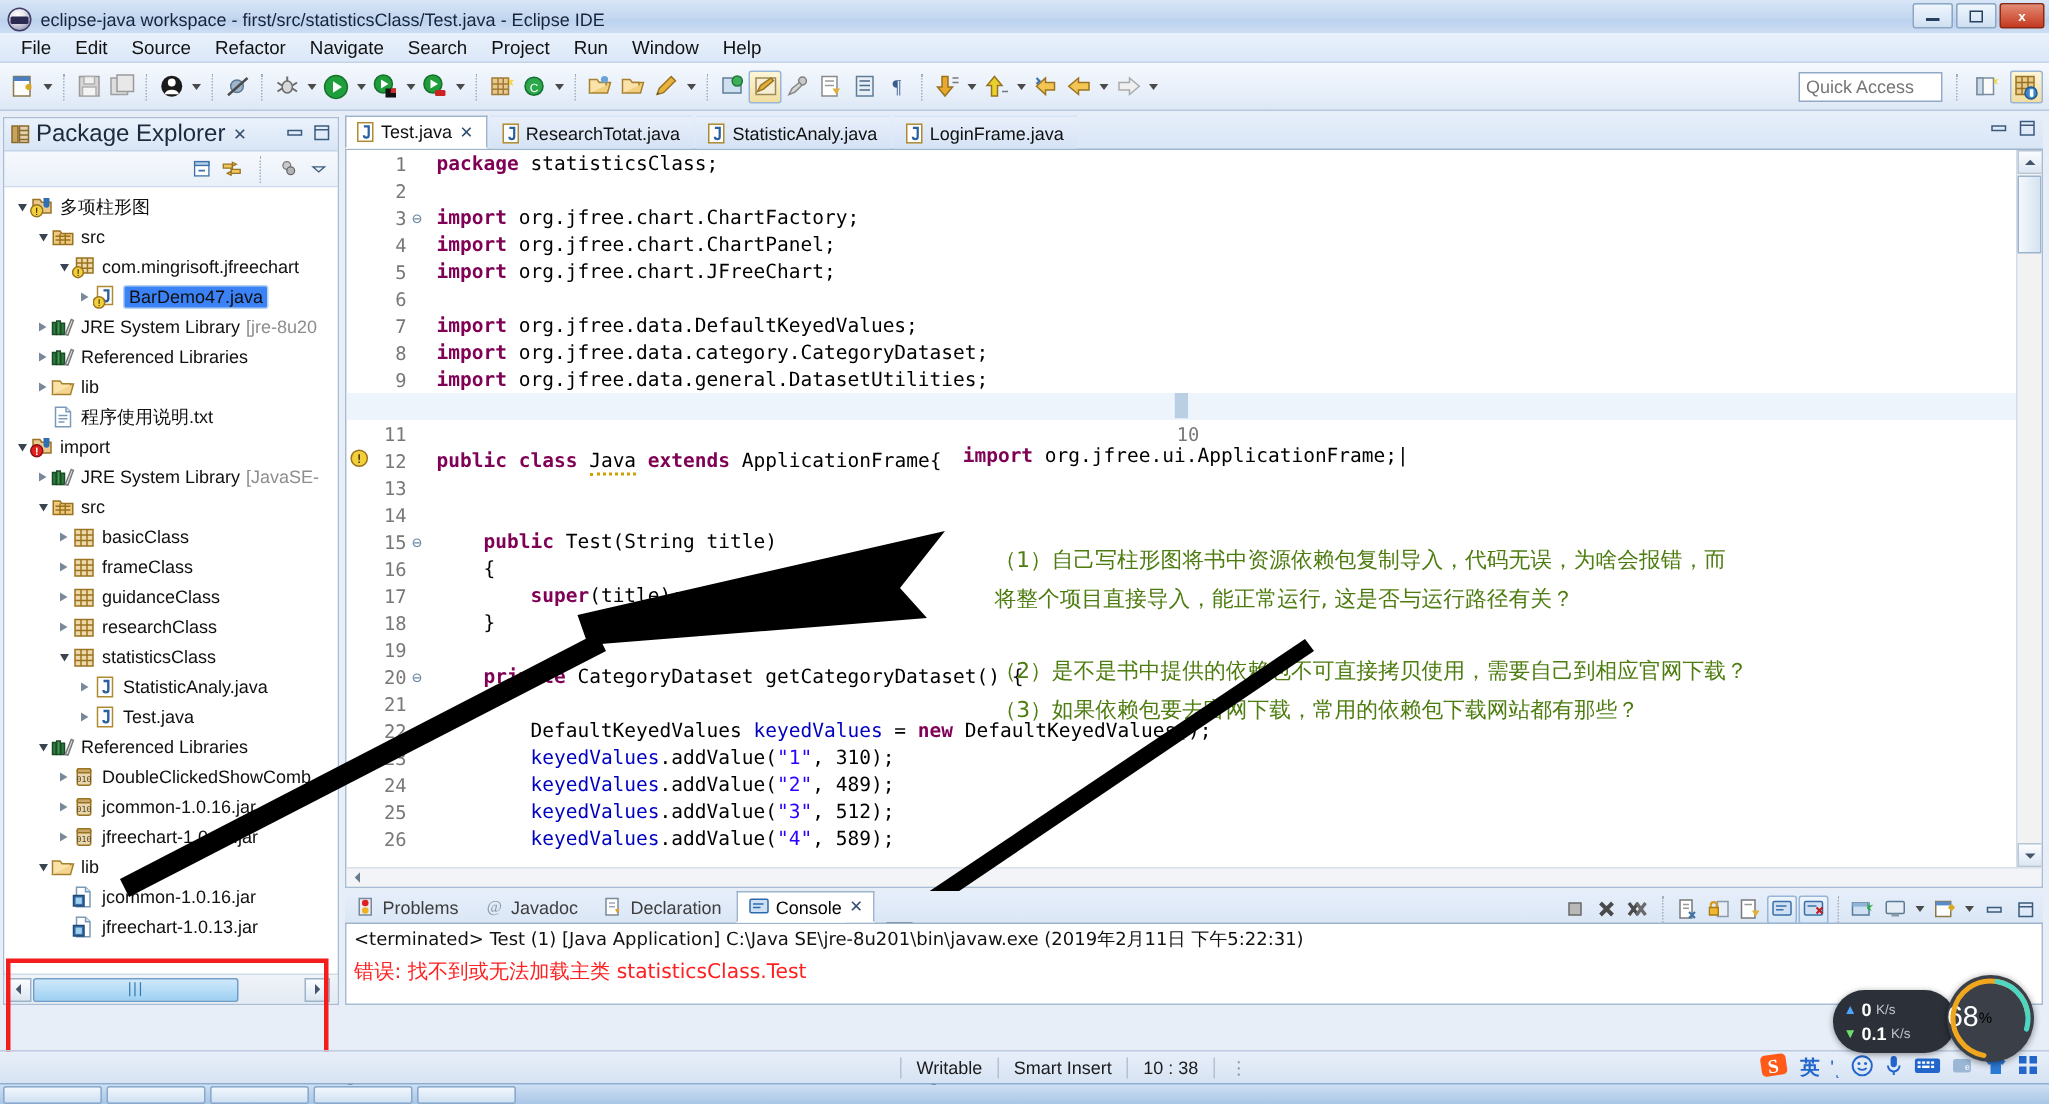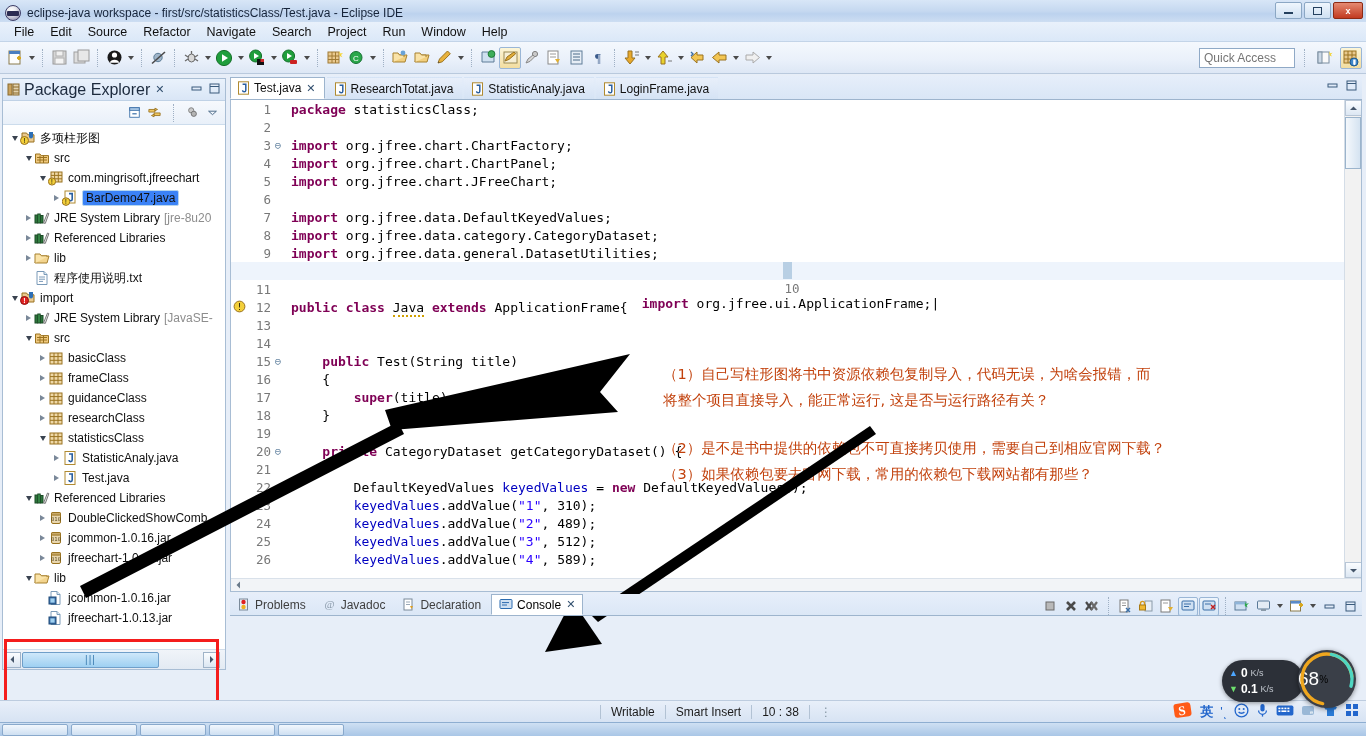--- a/index.html
+++ b/index.html
@@ -910,21 +910,21 @@
       <div id="h-scroll-ed">
         <span style="margin-left:4px;">
           <svg width="7" height="8" viewBox="0 0 7 8">
               <path d="M5 0.5 L1.5 4 L5 7.5z" fill="#6a7a8a"></path>
             </svg>
         </span>
       </div>
     </div>
   </div>
 
-  <div id="annotations" style="color: #c2410c;">
+  <div id="annotations" style="color: #4d7c0f;">
       <div class="ablock">（1）自己写柱形图将书中资源依赖包复制导入，代码无误，为啥会报错，而</div>
       <div class="ablock">将整个项目直接导入，能正常运行, 这是否与运行路径有关？</div>
       <div class="aspacer"></div>
       <div class="ablock">（2）是不是书中提供的依赖包不可直接拷贝使用，需要自己到相应官网下载？</div>
       <div class="ablock">（3）如果依赖包要去官网下载，常用的依赖包下载网站都有那些？</div>
     </div>
 
   <svg class="bigarrow" style="left:0px; top:260px; width:660px; height:300px;" viewBox="0 0 660 300">
     <path d="M385 76 L630 20 L600 58 L618 78 L392 96 Z" fill="#000"></path>
     <path d="M398 88 L80 252 L86 264 L404 100 Z" fill="#000"></path>
@@ -1050,20 +1050,24 @@
               <rect x="2" y="5" width="9" height="3" fill="none" stroke="#3a5b7c"></rect>
             </svg>
         </span>
         <span class="ctbtn">
           <svg width="13" height="13" viewBox="0 0 13 13">
               <rect x="2" y="2" width="9" height="9" fill="none" stroke="#3a5b7c"></rect>
               <line x1="2" y1="4.5" x2="11" y2="4.5" stroke="#3a5b7c"></line>
             </svg>
         </span>
       </div>
+    </div>
+    <div id="console-body">
+      <div id="console-line1">&lt;terminated&gt; Test (1) [Java Application] C:\Java SE\jre-8u201\bin\javaw.exe (2019年2月11日 下午5:22:31)</div>
+      <div id="console-line2">错误: 找不到或无法加载主类 statisticsClass.Test</div>
     </div>
   </div>
   <div id="red-box-console"></div>
 </div>
 
 <div id="statusbar">
   <div style="width:600px;"></div>
   <div class="sb-div"></div>
   <div class="sb-cell">Writable</div>
   <div class="sb-div"></div>

